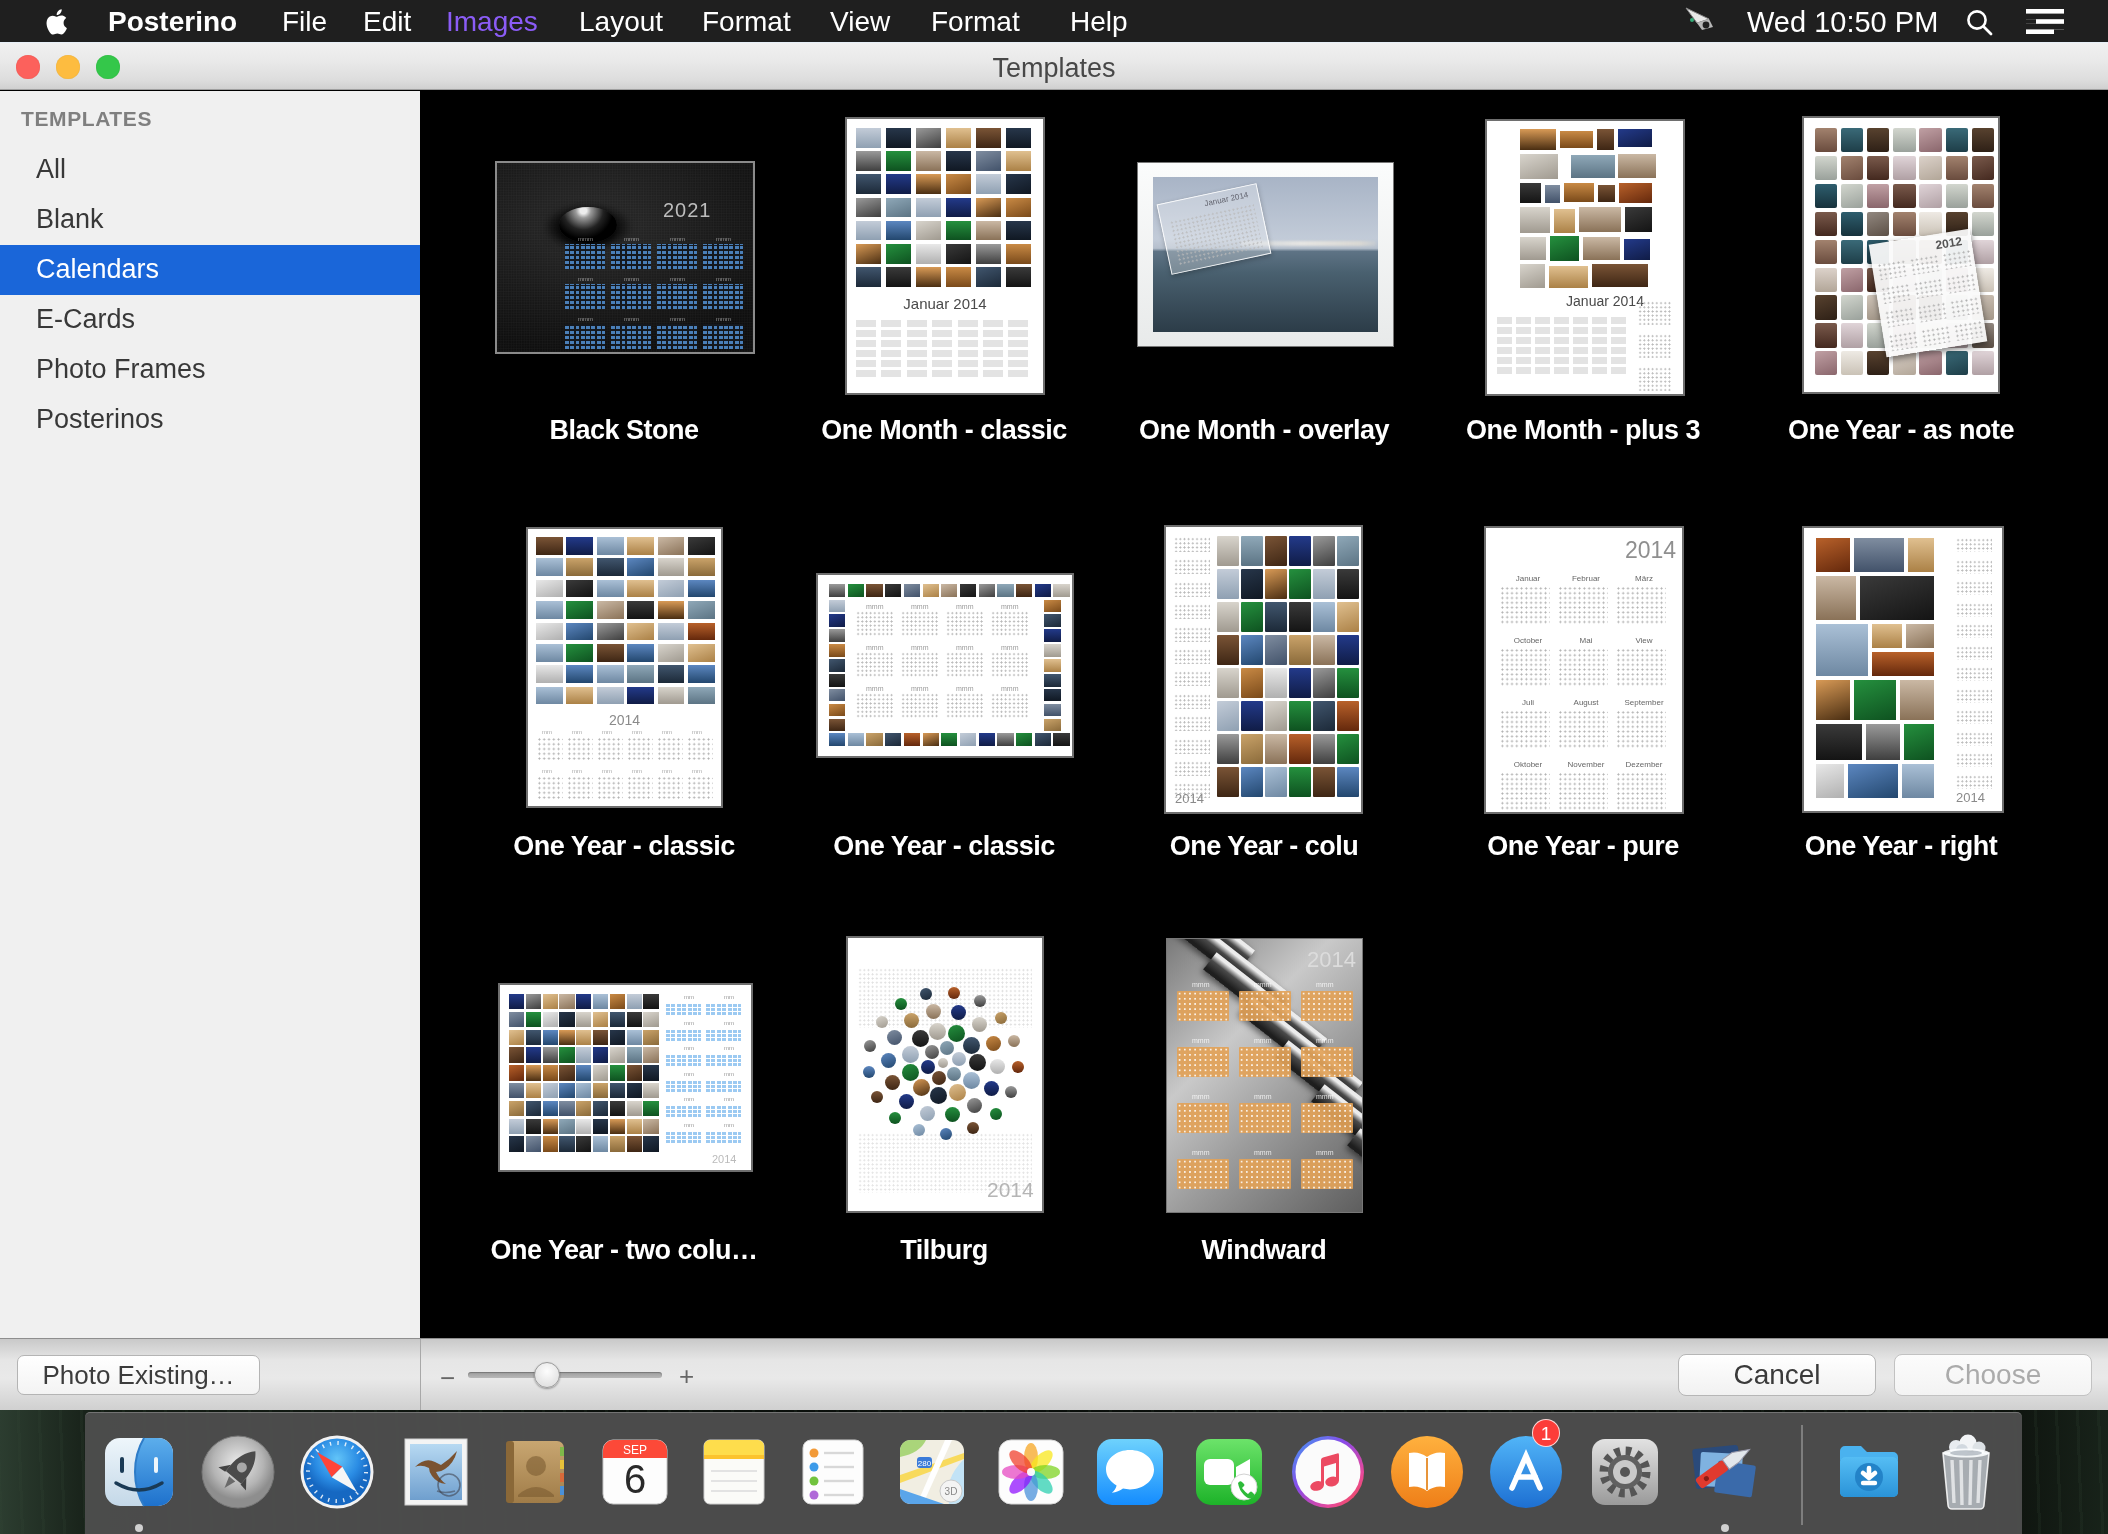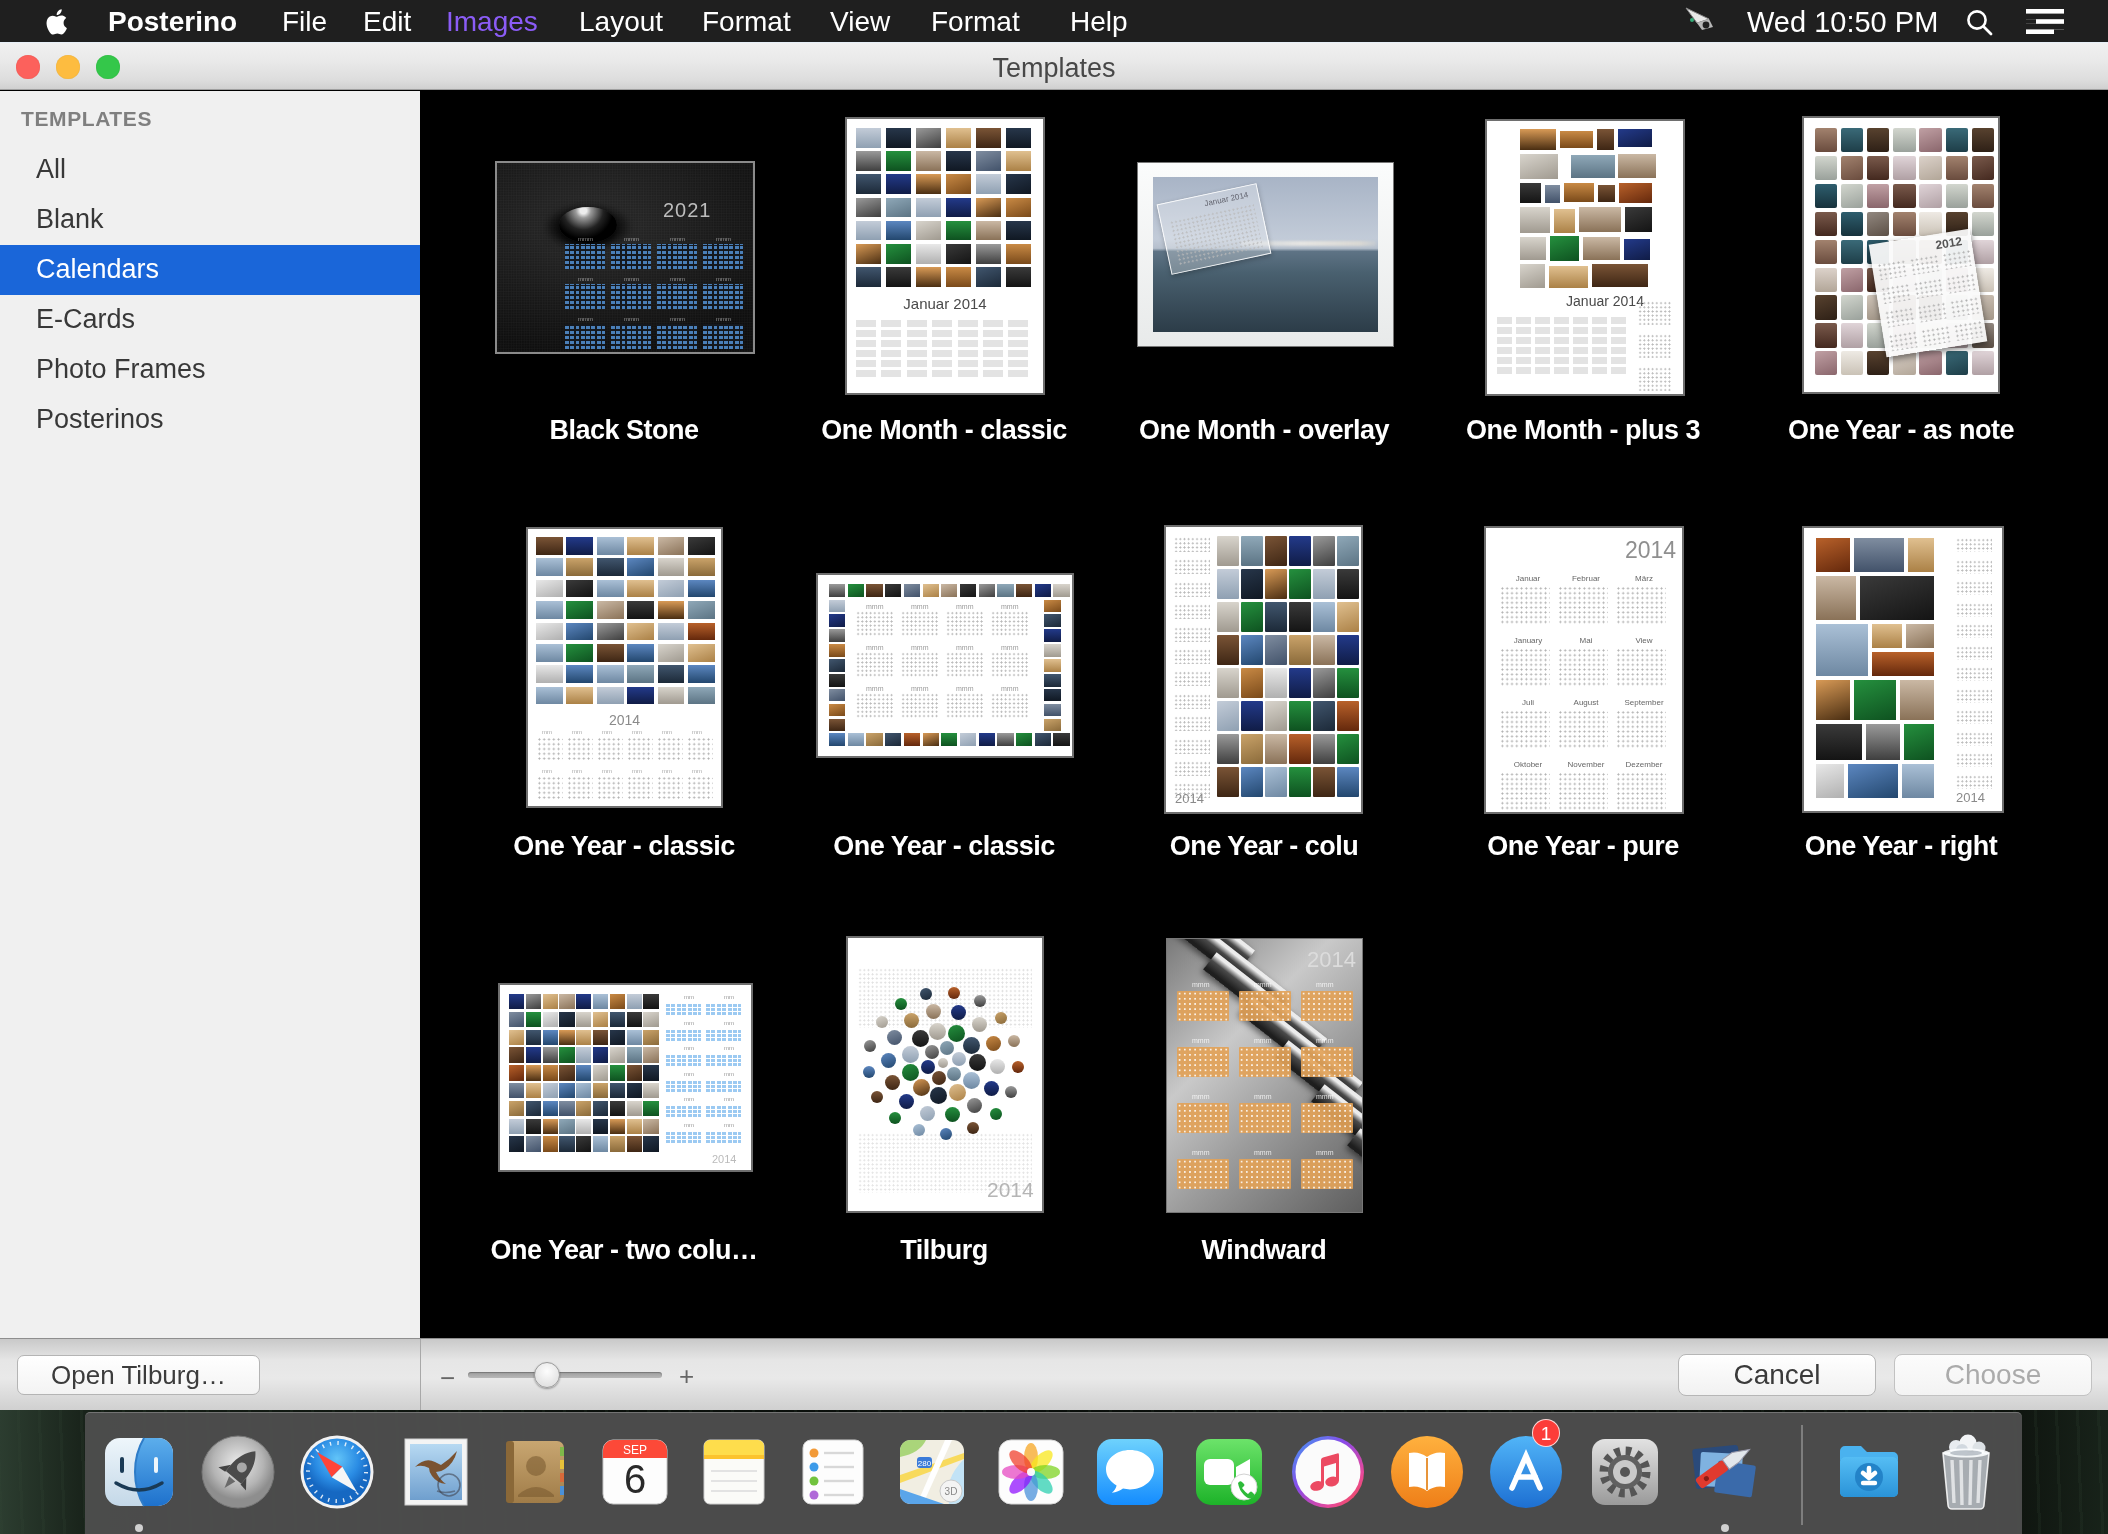--- a/index.html
+++ b/index.html
@@ -474,21 +474,21 @@
   </div>
 <div class="lbl" style="left:1094px;top:831px">One Year - colu</div>
 <div class="page" style="left:1486px;top:528px;width:196px;height:284px">
     <div class="abs" style="left:139px;top:9px;font-size:23px;color:#8f8f8f">2014</div>
     <div class="abs mtxt" style="left:22px;top:46px;width:40px;text-align:center;font-size:8px;color:#666">Januar</div>
     <div class="abs mini" style="left:14px;top:58px;width:50px;height:38px"></div>
     <div class="abs mtxt" style="left:80px;top:46px;width:40px;text-align:center;font-size:8px;color:#666">Februar</div>
     <div class="abs mini" style="left:72px;top:58px;width:50px;height:38px"></div>
     <div class="abs mtxt" style="left:138px;top:46px;width:40px;text-align:center;font-size:8px;color:#666">März</div>
     <div class="abs mini" style="left:130px;top:58px;width:50px;height:38px"></div>
-    <div class="abs mtxt" style="left:22px;top:108px;width:40px;text-align:center;font-size:8px;color:#666">January</div>
+    <div class="abs mtxt" style="left:22px;top:108px;width:40px;text-align:center;font-size:8px;color:#666">October</div>
     <div class="abs mini" style="left:14px;top:120px;width:50px;height:38px"></div>
     <div class="abs mtxt" style="left:80px;top:108px;width:40px;text-align:center;font-size:8px;color:#666">Mai</div>
     <div class="abs mini" style="left:72px;top:120px;width:50px;height:38px"></div>
     <div class="abs mtxt" style="left:138px;top:108px;width:40px;text-align:center;font-size:8px;color:#666">View</div>
     <div class="abs mini" style="left:130px;top:120px;width:50px;height:38px"></div>
     <div class="abs mtxt" style="left:22px;top:170px;width:40px;text-align:center;font-size:8px;color:#666">Juli</div>
     <div class="abs mini" style="left:14px;top:182px;width:50px;height:38px"></div>
     <div class="abs mtxt" style="left:80px;top:170px;width:40px;text-align:center;font-size:8px;color:#666">August</div>
     <div class="abs mini" style="left:72px;top:182px;width:50px;height:38px"></div>
     <div class="abs mtxt" style="left:138px;top:170px;width:40px;text-align:center;font-size:8px;color:#666">September</div>
@@ -729,21 +729,21 @@
     <div class="abs" style="left:10px;top:220px;width:52px;height:30px;background-color:rgba(226,162,88,.92);background-image:radial-gradient(rgba(255,255,255,.85) 1px,rgba(0,0,0,0) 1.3px);background-size:5.2px 5.2px;border-radius:1px"></div>
     <div class="abs mtxt" style="left:25px;top:210px;font-size:7px;color:rgba(255,255,255,.8)">mmm</div>
     <div class="abs" style="left:72px;top:220px;width:52px;height:30px;background-color:rgba(226,162,88,.92);background-image:radial-gradient(rgba(255,255,255,.85) 1px,rgba(0,0,0,0) 1.3px);background-size:5.2px 5.2px;border-radius:1px"></div>
     <div class="abs mtxt" style="left:87px;top:210px;font-size:7px;color:rgba(255,255,255,.8)">mmm</div>
     <div class="abs" style="left:134px;top:220px;width:52px;height:30px;background-color:rgba(226,162,88,.92);background-image:radial-gradient(rgba(255,255,255,.85) 1px,rgba(0,0,0,0) 1.3px);background-size:5.2px 5.2px;border-radius:1px"></div>
     <div class="abs mtxt" style="left:149px;top:210px;font-size:7px;color:rgba(255,255,255,.8)">mmm</div>
   </div>
 <div class="lbl" style="left:1094px;top:1235px">Windward</div>
 <div class="abs" style="left:0;top:1338px;width:2108px;height:72px;background:linear-gradient(180deg,#c9c9c9,#e6e6e6 30%,#e9e9e9 55%,#d0d0d0 100%);border-top:1px solid #8e8e8e">
     <div class="abs" style="left:420px;top:0;width:1px;height:72px;background:#a8a8a8"></div>
-    <div class="abs" style="left:17px;top:16px;width:243px;height:40px;border-radius:7px;background:linear-gradient(180deg,#fff,#f3f3f3);border:1px solid #b4b4b4;text-align:center;font-size:26px;color:#3c3c3c;line-height:38px">Open Tilburg…</div>
+    <div class="abs" style="left:17px;top:16px;width:243px;height:40px;border-radius:7px;background:linear-gradient(180deg,#fff,#f3f3f3);border:1px solid #b4b4b4;text-align:center;font-size:26px;color:#3c3c3c;line-height:38px">Photo Existing…</div>
     <div class="abs" style="left:440px;top:24px;font-size:26px;color:#666">−</div>
     <div class="abs" style="left:468px;top:33px;width:194px;height:6px;border-radius:3px;background:linear-gradient(180deg,#9c9c9c,#b8b8b8);box-shadow:inset 0 1px 1px rgba(0,0,0,.25)"></div>
     <div class="abs" style="left:534px;top:23px;width:26px;height:26px;border-radius:50%;background:radial-gradient(circle at 50% 35%,#fdfdfd,#d8d8d8);border:1px solid #9a9a9a;box-shadow:0 1px 2px rgba(0,0,0,.35)"></div>
     <div class="abs" style="left:679px;top:22px;font-size:26px;color:#666">+</div>
     <div class="abs" style="left:1678px;top:15px;width:198px;height:42px;border-radius:8px;background:linear-gradient(180deg,#fff,#f1f1f1);border:1px solid #b6b6b6;text-align:center;font-size:28px;color:#3a3a3a;line-height:40px">Cancel</div>
     <div class="abs" style="left:1894px;top:15px;width:198px;height:42px;border-radius:8px;background:linear-gradient(180deg,#fcfcfc,#f3f3f3);border:1px solid #c2c2c2;text-align:center;font-size:28px;color:#ababab;line-height:40px">Choose</div>
   </div>
 <div class="abs" style="left:0;top:1410px;width:2108px;height:124px;background:linear-gradient(90deg,#2c3d30 0%,#141d15 5%,#0b100c 30%,#0a0e0b 70%,#0e130e 95%,#18231a 100%)">
     <div class="abs" style="left:0;top:0;width:2108px;height:124px;background-image:repeating-linear-gradient(88deg,rgba(52,72,54,.18) 0 3px,rgba(0,0,0,0) 3px 21px)"></div>
     <div class="abs" style="left:85px;top:2px;width:1937px;height:122px;background:rgba(77,77,77,.97);border-radius:5px 5px 0 0;border-top:1px solid rgba(125,125,125,.8)"></div>

